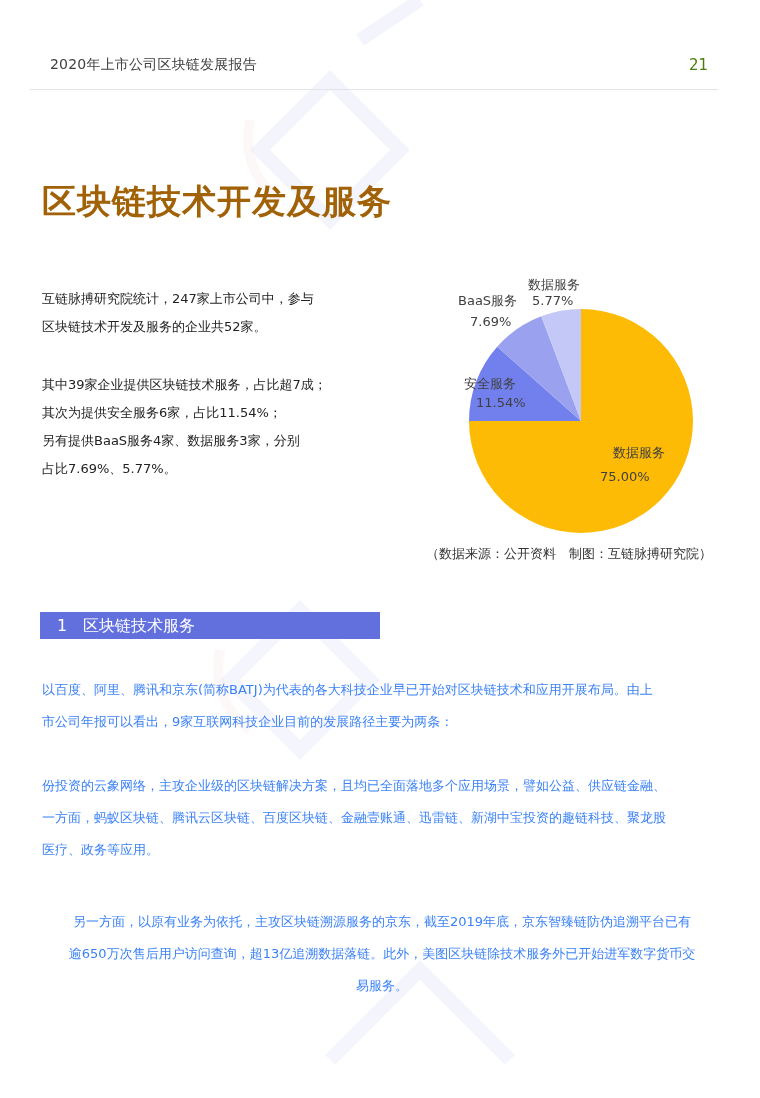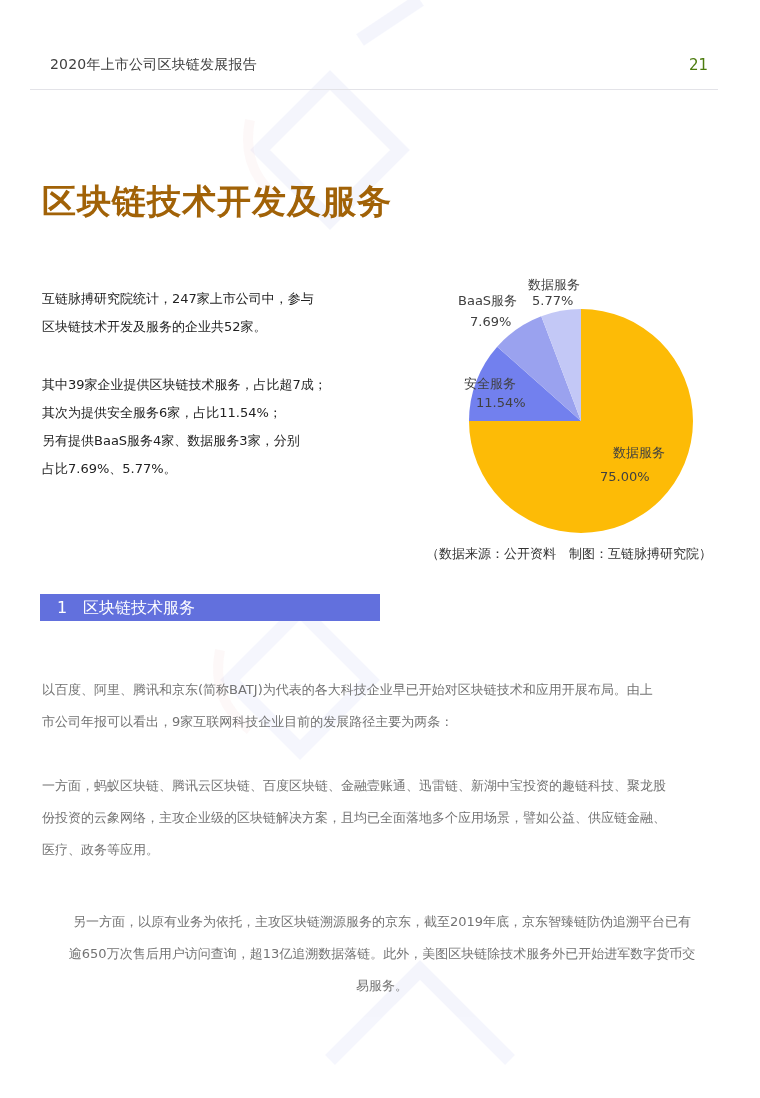--- a/index.html
+++ b/index.html
@@ -12,23 +12,23 @@
   .page-num { position:absolute; right:52px; top:56px; font-size:15px; color:#4d7c0f; }
   .header-rule { position:absolute; left:30px; right:42px; top:89px; height:1px; background:#e3e3e8; }
   .page-title { position:absolute; left:42px; top:176px; font-size:34px; font-weight:bold; color:#a16207; letter-spacing:1px; line-height:50px; }
   .intro { position:absolute; left:42px; top:285px; width:360px; font-size:13px; line-height:28px; color:#222; }
   .intro p { margin:0; }
   .intro .gap { height:30px; }
   .chart-wrap { position:absolute; left:440px; top:260px; width:300px; height:290px; }
   .chart-wrap svg { position:absolute; left:0; top:0; }
   .lbl { position:absolute; font-size:13px; color:#404040; text-align:center; line-height:20px; white-space:nowrap; }
   .caption { position:absolute; left:426px; top:545px; font-size:13px; color:#333; }
-  .section-bar { position:absolute; left:40px; top:594px; width:340px; height:27px; background:#6270dd; color:#fff; font-size:16px; line-height:27px; }
+  .section-bar { position:absolute; left:40px; top:612px; width:340px; height:27px; background:#6270dd; color:#fff; font-size:16px; line-height:27px; }
   .section-bar .num { display:inline-block; margin-left:17px; width:26px; }
-  .body-text { position:absolute; left:42px; width:680px; font-size:13px; line-height:32px; color:#737373; }
+  .body-text { position:absolute; left:42px; width:680px; font-size:13px; line-height:32px; color:#3b82f6; }
   .body-text p { margin:0; }
 </style>
 </head>
 <body>
 
 <svg class="watermark" width="760" height="1098" style="left:0;top:0;">
   <g opacity="0.06" fill="none" stroke="#5a6ad8" stroke-width="14">
     <path d="M260 150 L330 80 L400 150 L330 220 Z"></path>
     <path d="M360 40 L420 0"></path>
     <path d="M230 680 L300 610 L370 680 L300 750 Z"></path>
@@ -93,21 +93,21 @@
 
 <div class="section-bar">
   <span class="num">1</span><span>区块链技术服务</span>
 </div>
 
 <div class="body-text" style="top:674px;">
   <p>以百度、阿里、腾讯和京东(简称BATJ)为代表的各大科技企业早已开始对区块链技术和应用开展布局。由上</p>
   <p>市公司年报可以看出，9家互联网科技企业目前的发展路径主要为两条：</p>
 </div>
 <div class="body-text" style="top:770px;">
+  <p>份投资的云象网络，主攻企业级的区块链解决方案，且均已全面落地多个应用场景，譬如公益、供应链金融、</p>
   <p>一方面，蚂蚁区块链、腾讯云区块链、百度区块链、金融壹账通、迅雷链、新湖中宝投资的趣链科技、聚龙股</p>
-  <p>份投资的云象网络，主攻企业级的区块链解决方案，且均已全面落地多个应用场景，譬如公益、供应链金融、</p>
   <p>医疗、政务等应用。</p>
 </div>
 <div class="body-text" style="top:906px;text-align:center;">
   <p>另一方面，以原有业务为依托，主攻区块链溯源服务的京东，截至2019年底，京东智臻链防伪追溯平台已有</p>
   <p>逾650万次售后用户访问查询，超13亿追溯数据落链。此外，美图区块链除技术服务外已开始进军数字货币交</p>
   <p>易服务。</p>
 </div>
 
 </body></html>

